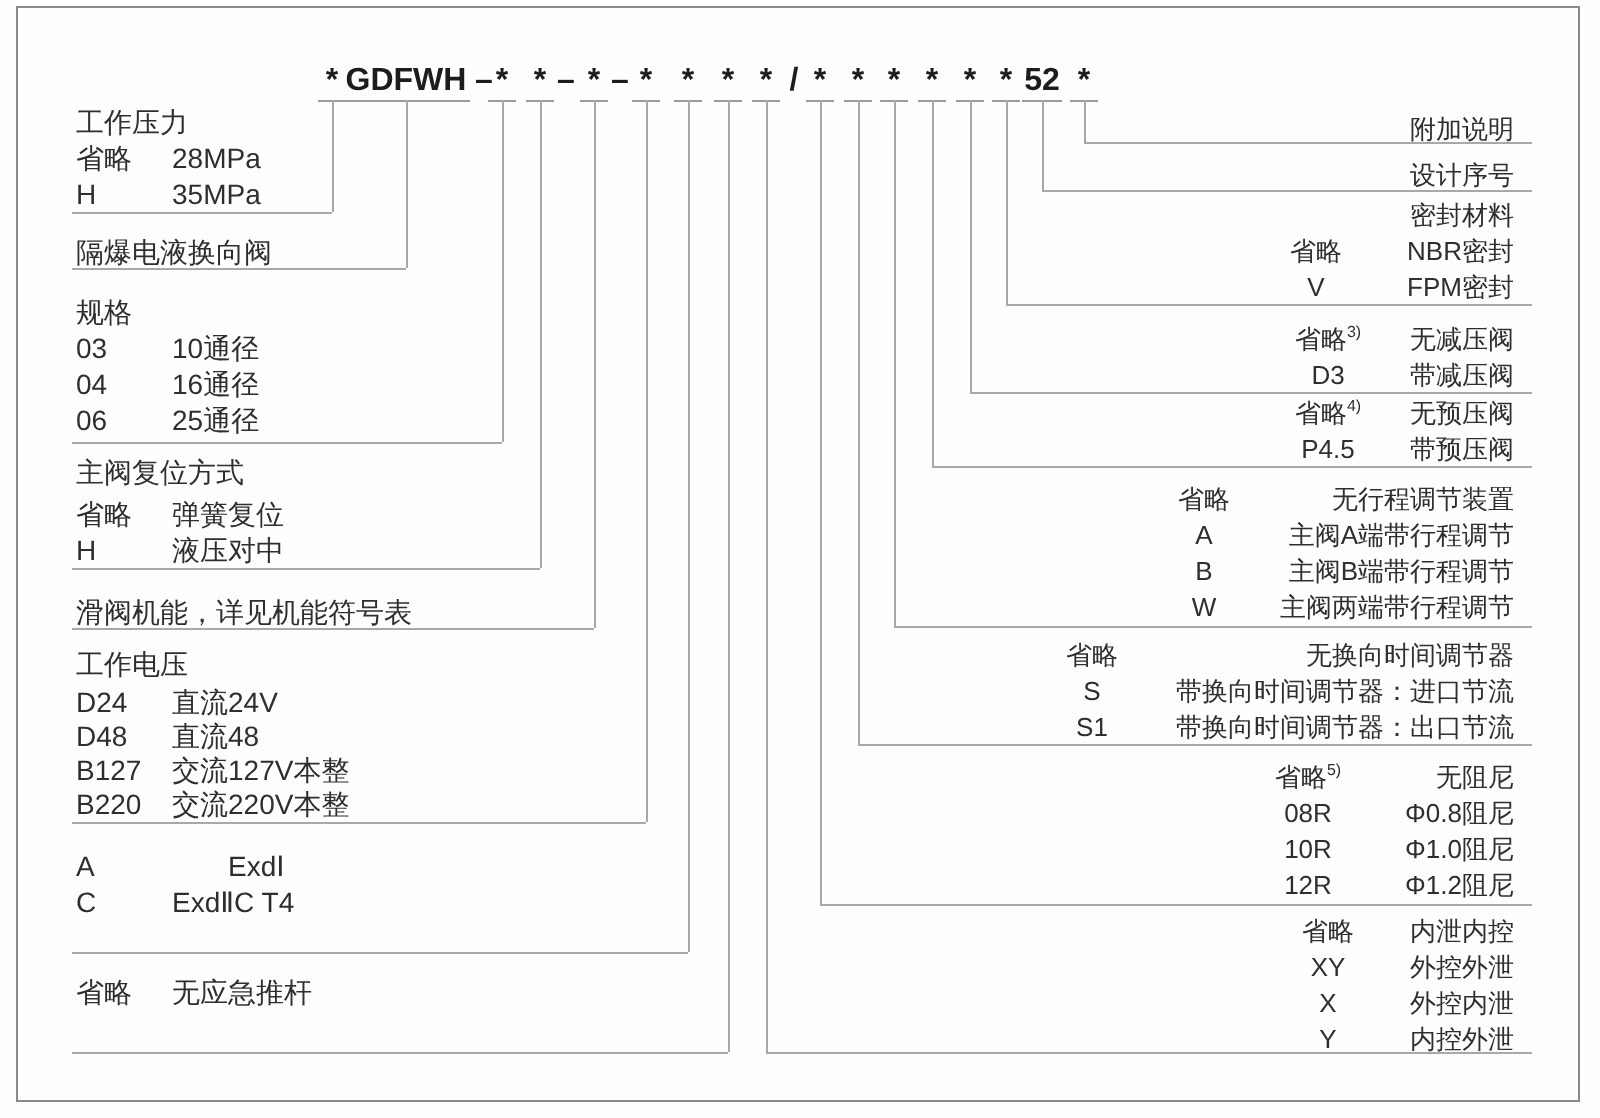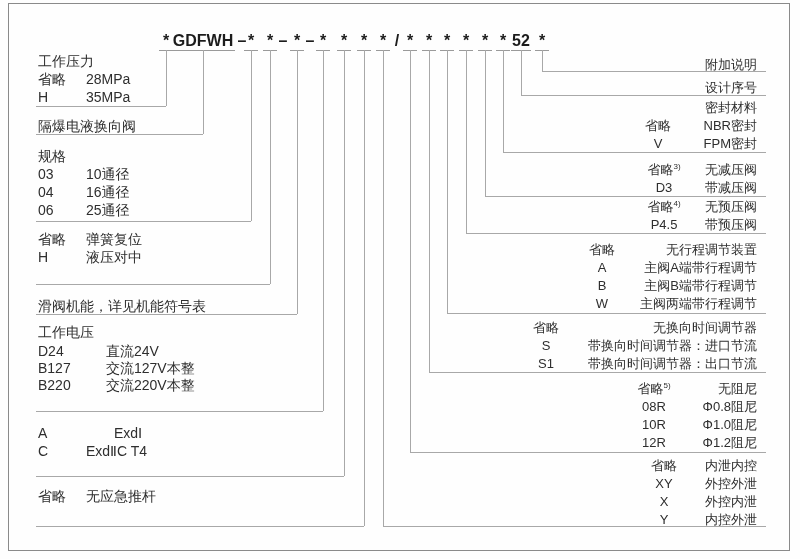--- a/index.html
+++ b/index.html
@@ -10,21 +10,21 @@
   .tok,.sep{position:absolute;top:31px;height:19px;line-height:19px;text-align:center;
             font-weight:bold;font-size:16px;color:#1c1c1c;}
   .tok{border-bottom:1px solid #9a9a9a;}
   
   .cline{position:absolute;background:#a8a8a8;}
   
   .lblock{position:absolute;left:38px;font-size:14px;line-height:18px;}
   .lblock .title{height:18px;white-space:nowrap;}
   .lrow{display:flex;height:18px;white-space:nowrap;}
   .lrow .code{width:48px;flex:none;}
-  .l-volt .lrow{height:17px;line-height:17px;gap:20px;}
+  .l-volt .lrow{height:17px;line-height:17px;}
   .rows-gap{margin-top:3px;}
   
   .rblock{position:absolute;right:43px;font-size:13px;line-height:18px;text-align:right;}
   .rblock .title{height:18px;white-space:nowrap;margin-left:48px;}
   .rrow{display:flex;justify-content:flex-end;height:18px;white-space:nowrap;}
   .rrow .code{width:54px;flex:none;text-align:center;margin-right:8px;}
   .rrow .desc{flex:none;text-align:right;}
   sup{font-size:8px;line-height:0;}
 </style>
 </head>
@@ -120,20 +120,21 @@
         <span class="code">04</span>
         <span class="desc">16通径</span>
       </div>
     <div class="lrow">
         <span class="code">06</span>
         <span class="desc">25通径</span>
       </div>
   </div>
 
   <div class="lblock" style="top:227px">
+    <div class="title">主阀复位方式</div>
     <div class="rows-gap">
       <div class="lrow">
           <span class="code">省略</span>
           <span class="desc">弹簧复位</span>
         </div>
       <div class="lrow">
           <span class="code">H</span>
           <span class="desc">液压对中</span>
         </div>
     </div>
@@ -144,20 +145,24 @@
   </div>
 
   <div class="lblock l-volt" style="top:323px">
     <div class="title">工作电压</div>
     <div style="margin-top:2px">
       <div class="lrow">
           <span class="code">D24</span>
           <span class="desc">直流24V</span>
         </div>
       <div class="lrow">
+          <span class="code">D48</span>
+          <span class="desc">直流48</span>
+        </div>
+      <div class="lrow">
           <span class="code">B127</span>
           <span class="desc">交流127V本整</span>
         </div>
       <div class="lrow">
           <span class="code">B220</span>
           <span class="desc">交流220V本整</span>
         </div>
     </div>
   </div>
 

